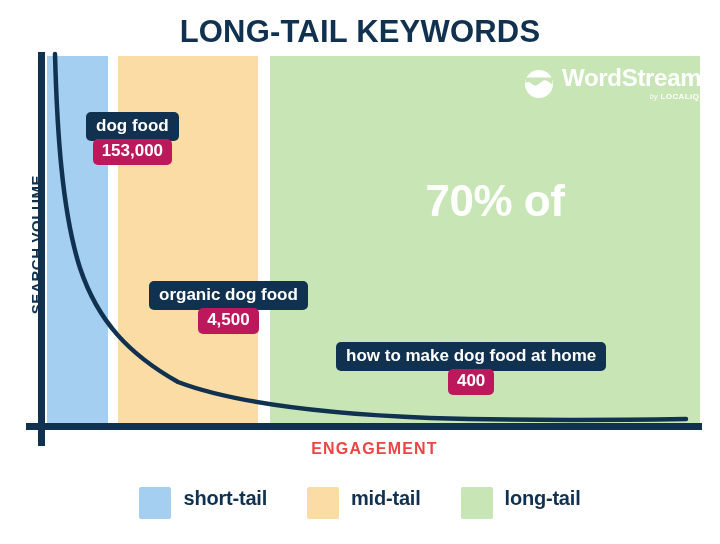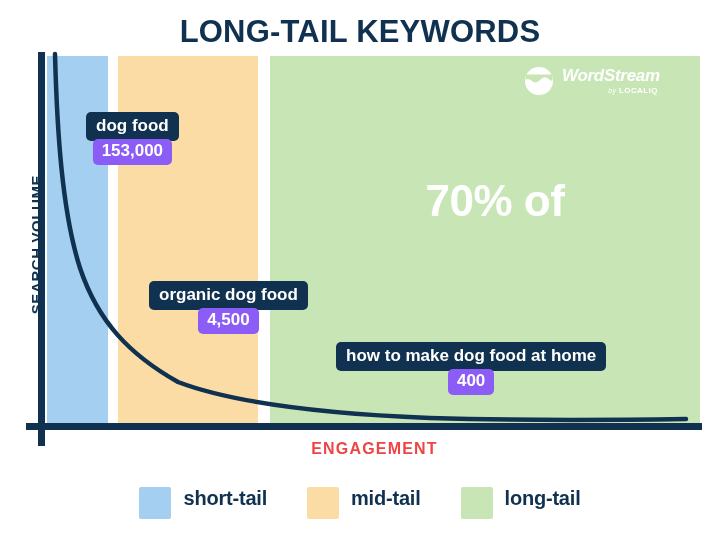--- a/index.html
+++ b/index.html
@@ -88,21 +88,21 @@
     white-space: nowrap;
     line-height: 1.05;
   }
   .callout .vol-row {
     display: block;
     text-align: center;
     margin-top: -2px;
   }
   .callout .vol {
     display: inline-block;
-    background: #8b5cf6;
+    background: #be185d;
     color: #ffffff;
     font-size: 17px;
     font-weight: bold;
     padding: 3px 9px 5px 9px;
     border-radius: 5px;
     white-space: nowrap;
     line-height: 1.05;
   }
 
   #callout-0 { left: 63px;  top: 112px; }
@@ -138,24 +138,23 @@
     flex: 0 0 auto;
   }
   .logo-text {
     display: flex;
     flex-direction: column;
     align-items: flex-start;
     line-height: 1;
   }
   .logo-word {
     color: #ffffff;
-    font-size: 17px;
+    font-size: 24px;
     font-weight: bold;
     letter-spacing: -0.3px;
-    font-style: italic;
   }
   .logo-sub {
     color: #ffffff;
     font-size: 8px;
     font-weight: bold;
     letter-spacing: 0.4px;
     margin-top: 3px;
     align-self: flex-end;
     margin-right: 2px;
   }

